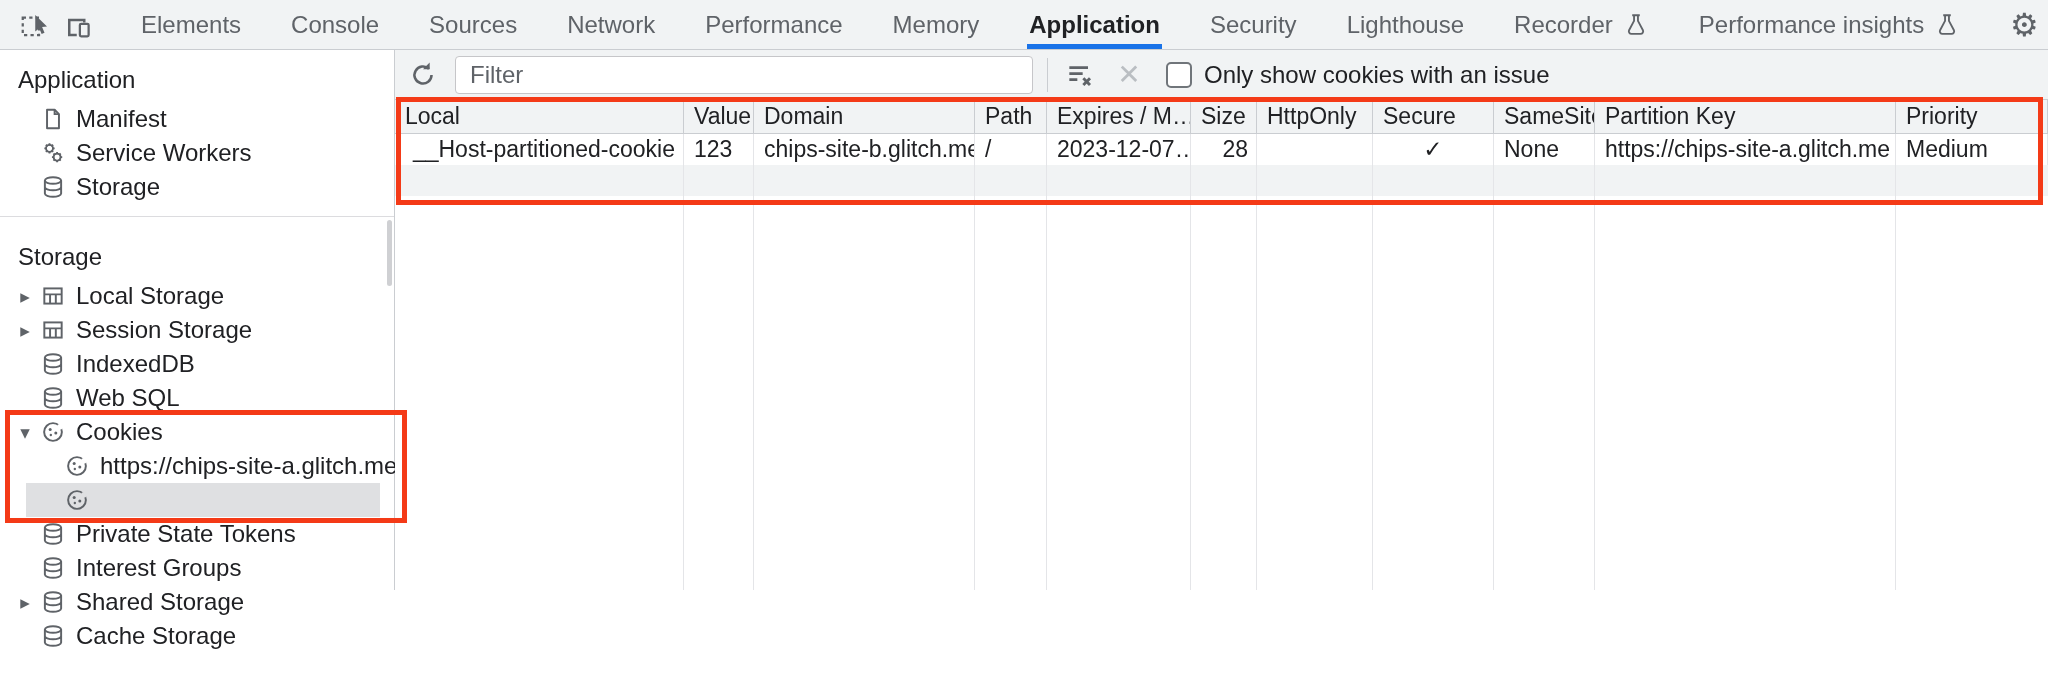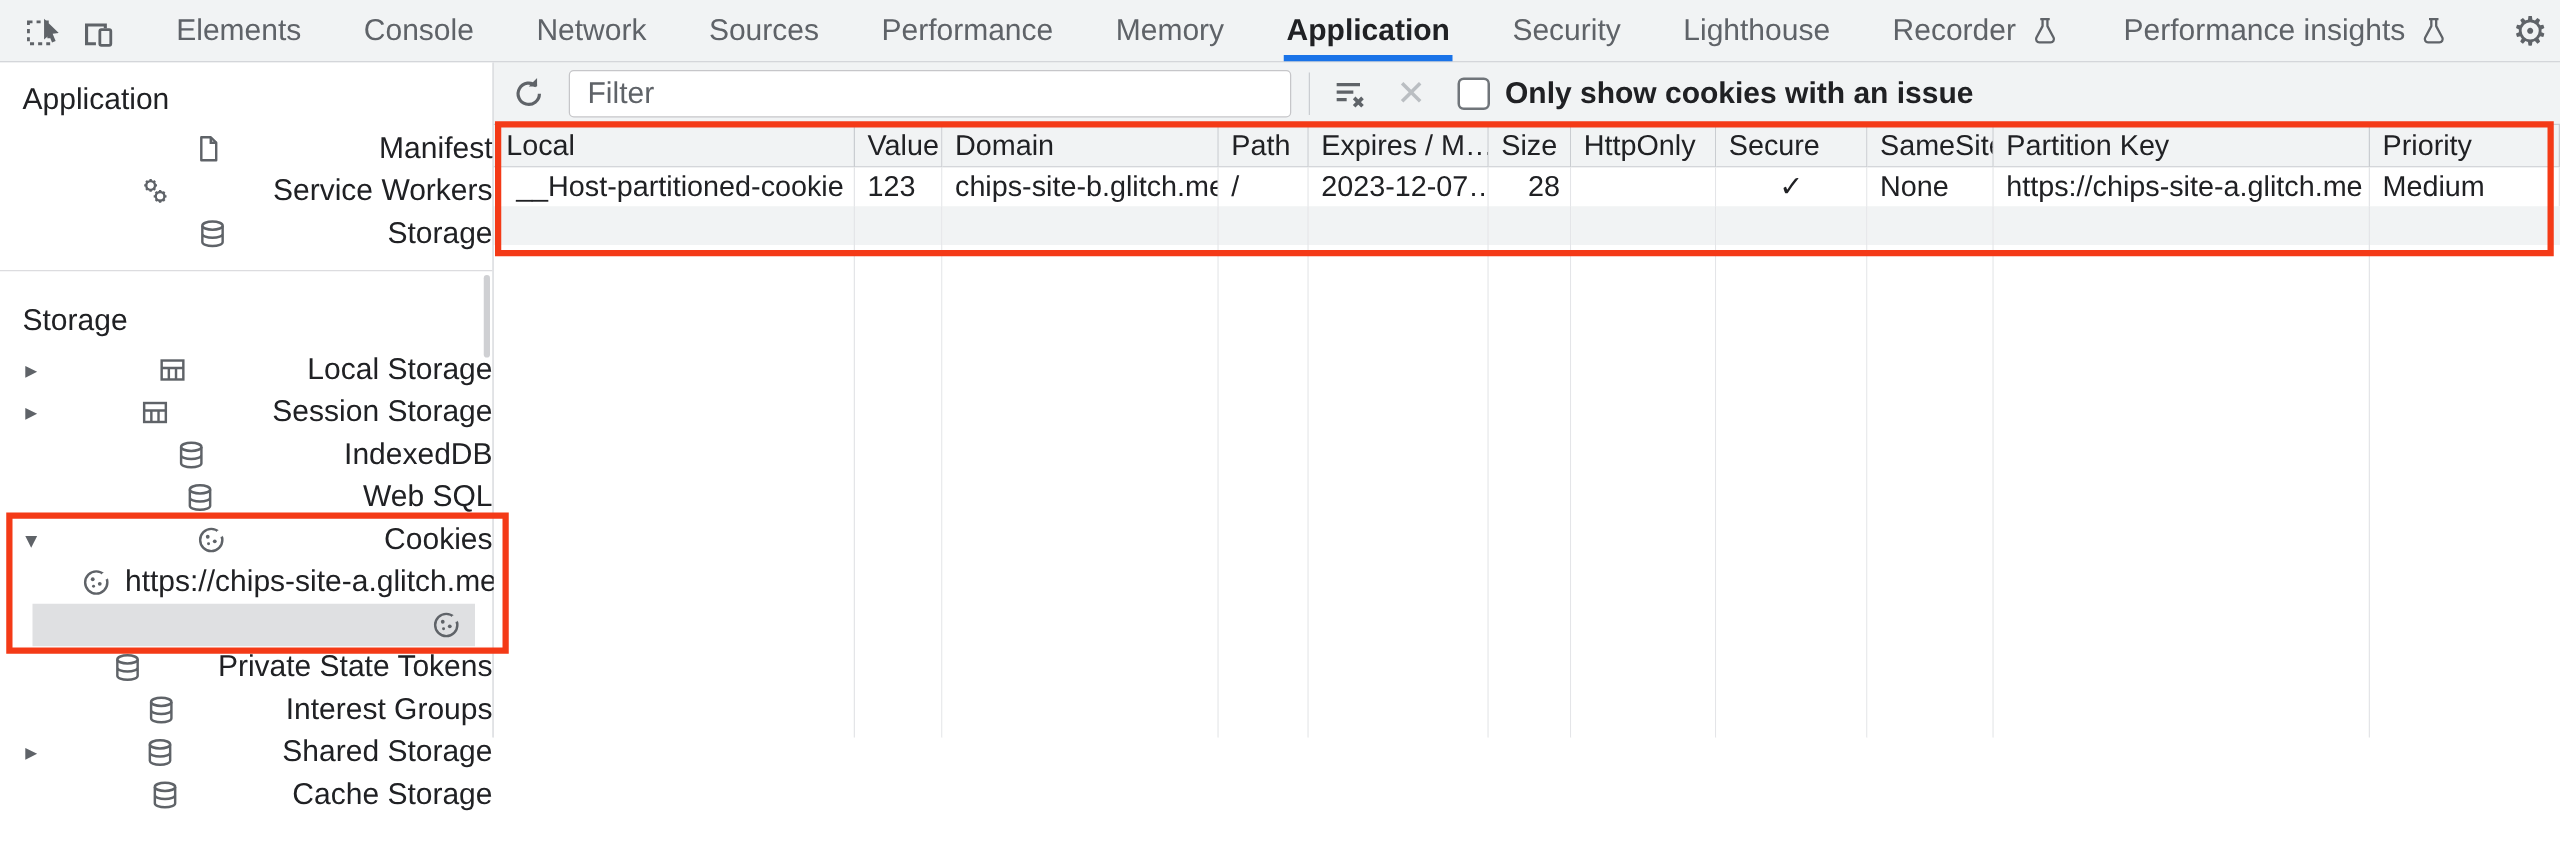--- a/index.html
+++ b/index.html
@@ -27,21 +27,21 @@
   .glyphbtn.gear { font-size:32px; }
 
   
   .content { flex:1; display:flex; min-height:0; }
   .sidebar { width:395px; flex:0 0 395px; border-right:1px solid #cacdd1;
     background:#fff; position:relative; font-size:24px; }
   .sec-title { padding:16px 16px 6px 18px; height:44px; font-size:24px; color:#202124; }
   .sec-title.storage { margin-top:10px; }
   .tree { padding-top:8px; }
   .trow { height:34px; display:flex; align-items:center; padding-left:12px;
-    cursor:pointer; white-space:nowrap;justify-content:space-between; }
+    cursor:pointer; white-space:nowrap; }
   .tw { width:26px; flex:0 0 26px; font-size:19px; color:#5f6368; text-align:center; }
   .ticon { width:30px; flex:0 0 30px; margin-right:8px; display:flex;
     align-items:center; justify-content:center; }
   .tlabel { font-size:24px; color:#202124; }
   .trow.child { padding-left:36px; }
   .trow.selected { background:#dfe0e2; margin-left:26px; margin-right:14px; padding-left:10px; }
   .divider { height:1px; background:#dcdcdf; margin-top:12px; }
   .cookie-group { position:relative; }
   .red-frame { position:absolute; border:5px solid #f43a17; pointer-events:none; z-index:30; }
   .frame-cookies { left:5px; top:-5px; bottom:-6px; width:402px; }
@@ -53,21 +53,21 @@
   .toolbar { height:50px; flex:0 0 50px; background:#f1f3f4; border-bottom:1px solid #cacdd1;
     display:flex; align-items:center; padding-left:6px; }
   .filter-input { width:578px; height:38px; margin-left:10px; border:1px solid #c6c6c9;
     border-radius:4px; background:#fff; font-size:24px; padding:0 14px; color:#202124;
     font-family:"Liberation Sans", sans-serif; outline:none; }
   .filter-input::placeholder { color:#5f6368; }
   .tsep { width:1px; height:34px; background:#cacdd1; margin:0 16px 0 14px; }
   .xdis { font-size:28px; color:#babec2; margin-left:16px; width:34px; text-align:center; }
   .cbox { width:26px; height:26px; border:2px solid #70757a; border-radius:5px;
     background:#fff; margin-left:20px; flex:0 0 26px; cursor:pointer; }
-  .cbox-label { font-size:24px; margin-left:12px; color:#202124;font-weight:bold; }
+  .cbox-label { font-size:24px; margin-left:12px; color:#202124; }
 
   
   .gridwrap { position:relative; flex:1; min-height:0; }
   .dgrid { display:grid; height:100%;
     grid-template-columns:289px 70px 221px 72px 144px 66px 116px 121px 101px 301px 1fr;
     grid-template-rows:34px 31px 31px 1fr; }
   .hc { background:#f1f3f4; border-right:1px solid #cacdd1; border-bottom:1px solid #cacdd1;
     font-size:23px; color:#202124; display:flex; align-items:center; padding:0 0 0 10px;
     white-space:nowrap; overflow:hidden; }
   .hc:last-child { border-right:none; }
@@ -109,24 +109,24 @@
     <div class="vsep"></div>
 
     <div class="tabs">
       <div class="tab">
           <span>Elements</span>
         </div>
       <div class="tab">
           <span>Console</span>
         </div>
       <div class="tab">
+          <span>Sources</span>
+        </div>
+      <div class="tab">
           <span>Network</span>
-        </div>
-      <div class="tab">
-          <span>Sources</span>
         </div>
       <div class="tab">
           <span>Performance</span>
         </div>
       <div class="tab">
           <span>Memory</span>
         </div>
       <div class="tab active">
           <span>Application</span>
         </div>

